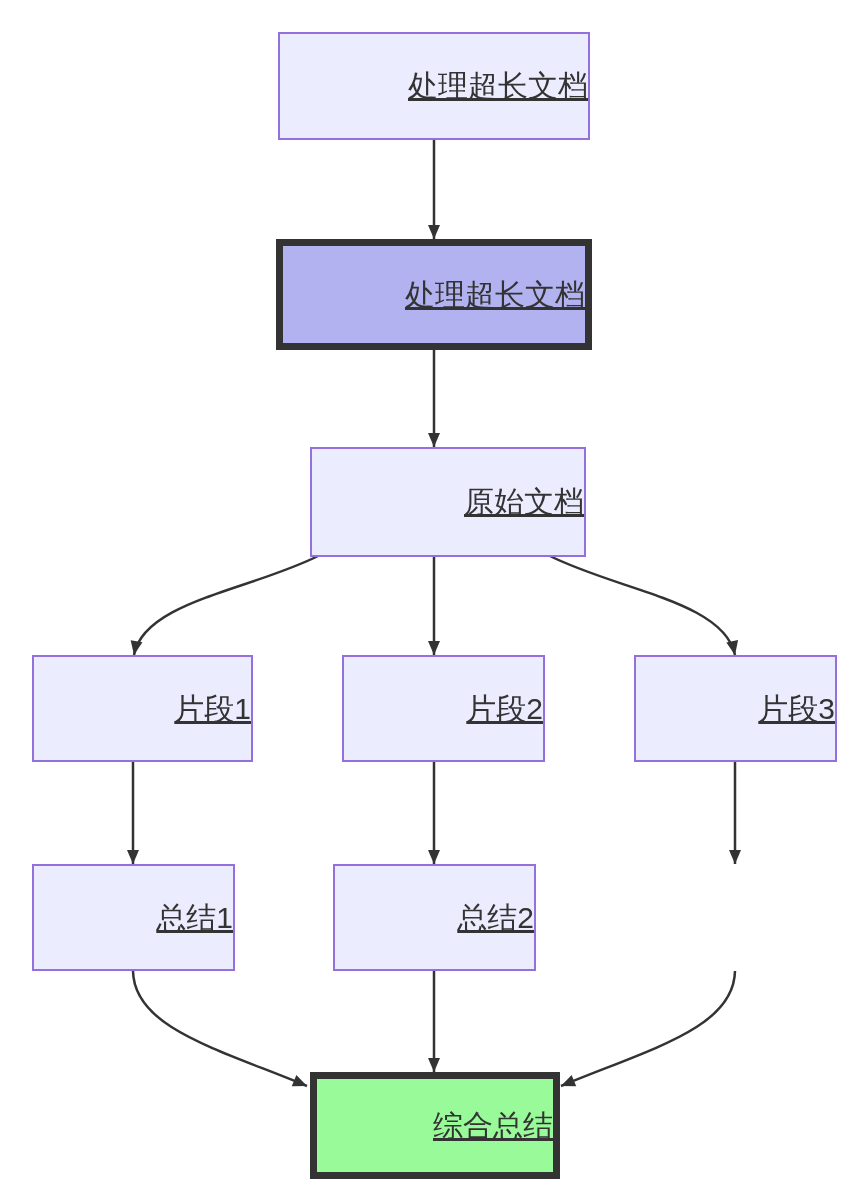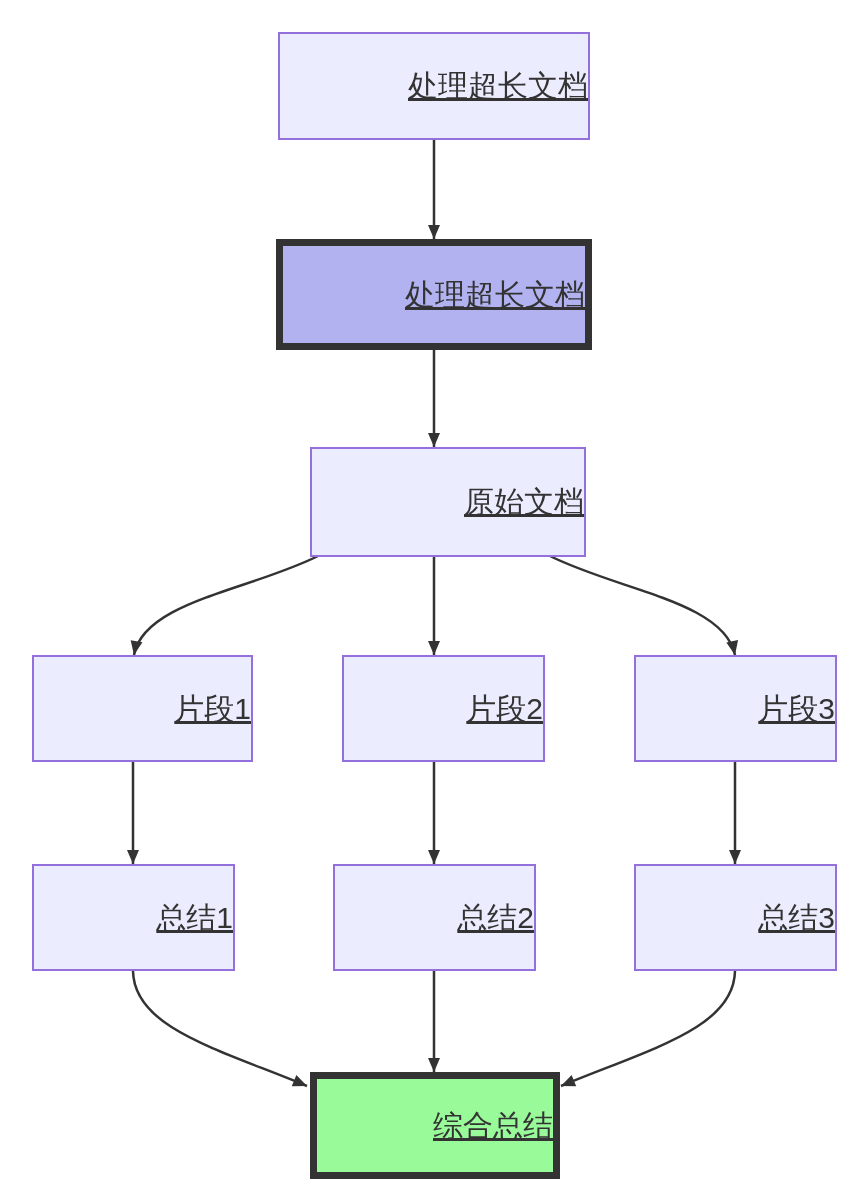--- a/index.html
+++ b/index.html
@@ -110,21 +110,18 @@
   </div>
 
   <div class="node n-e1">
     <span>总结1</span>
   </div>
 
   <div class="node n-e2">
     <span>总结2</span>
   </div>
 
-  <div class="node n-e3">
-    <span>总结3</span>
-  </div>
 
   <div class="node emphasis-green n-f">
     <span>综合总结</span>
   </div>
 
 </div>
 
 </body></html>

